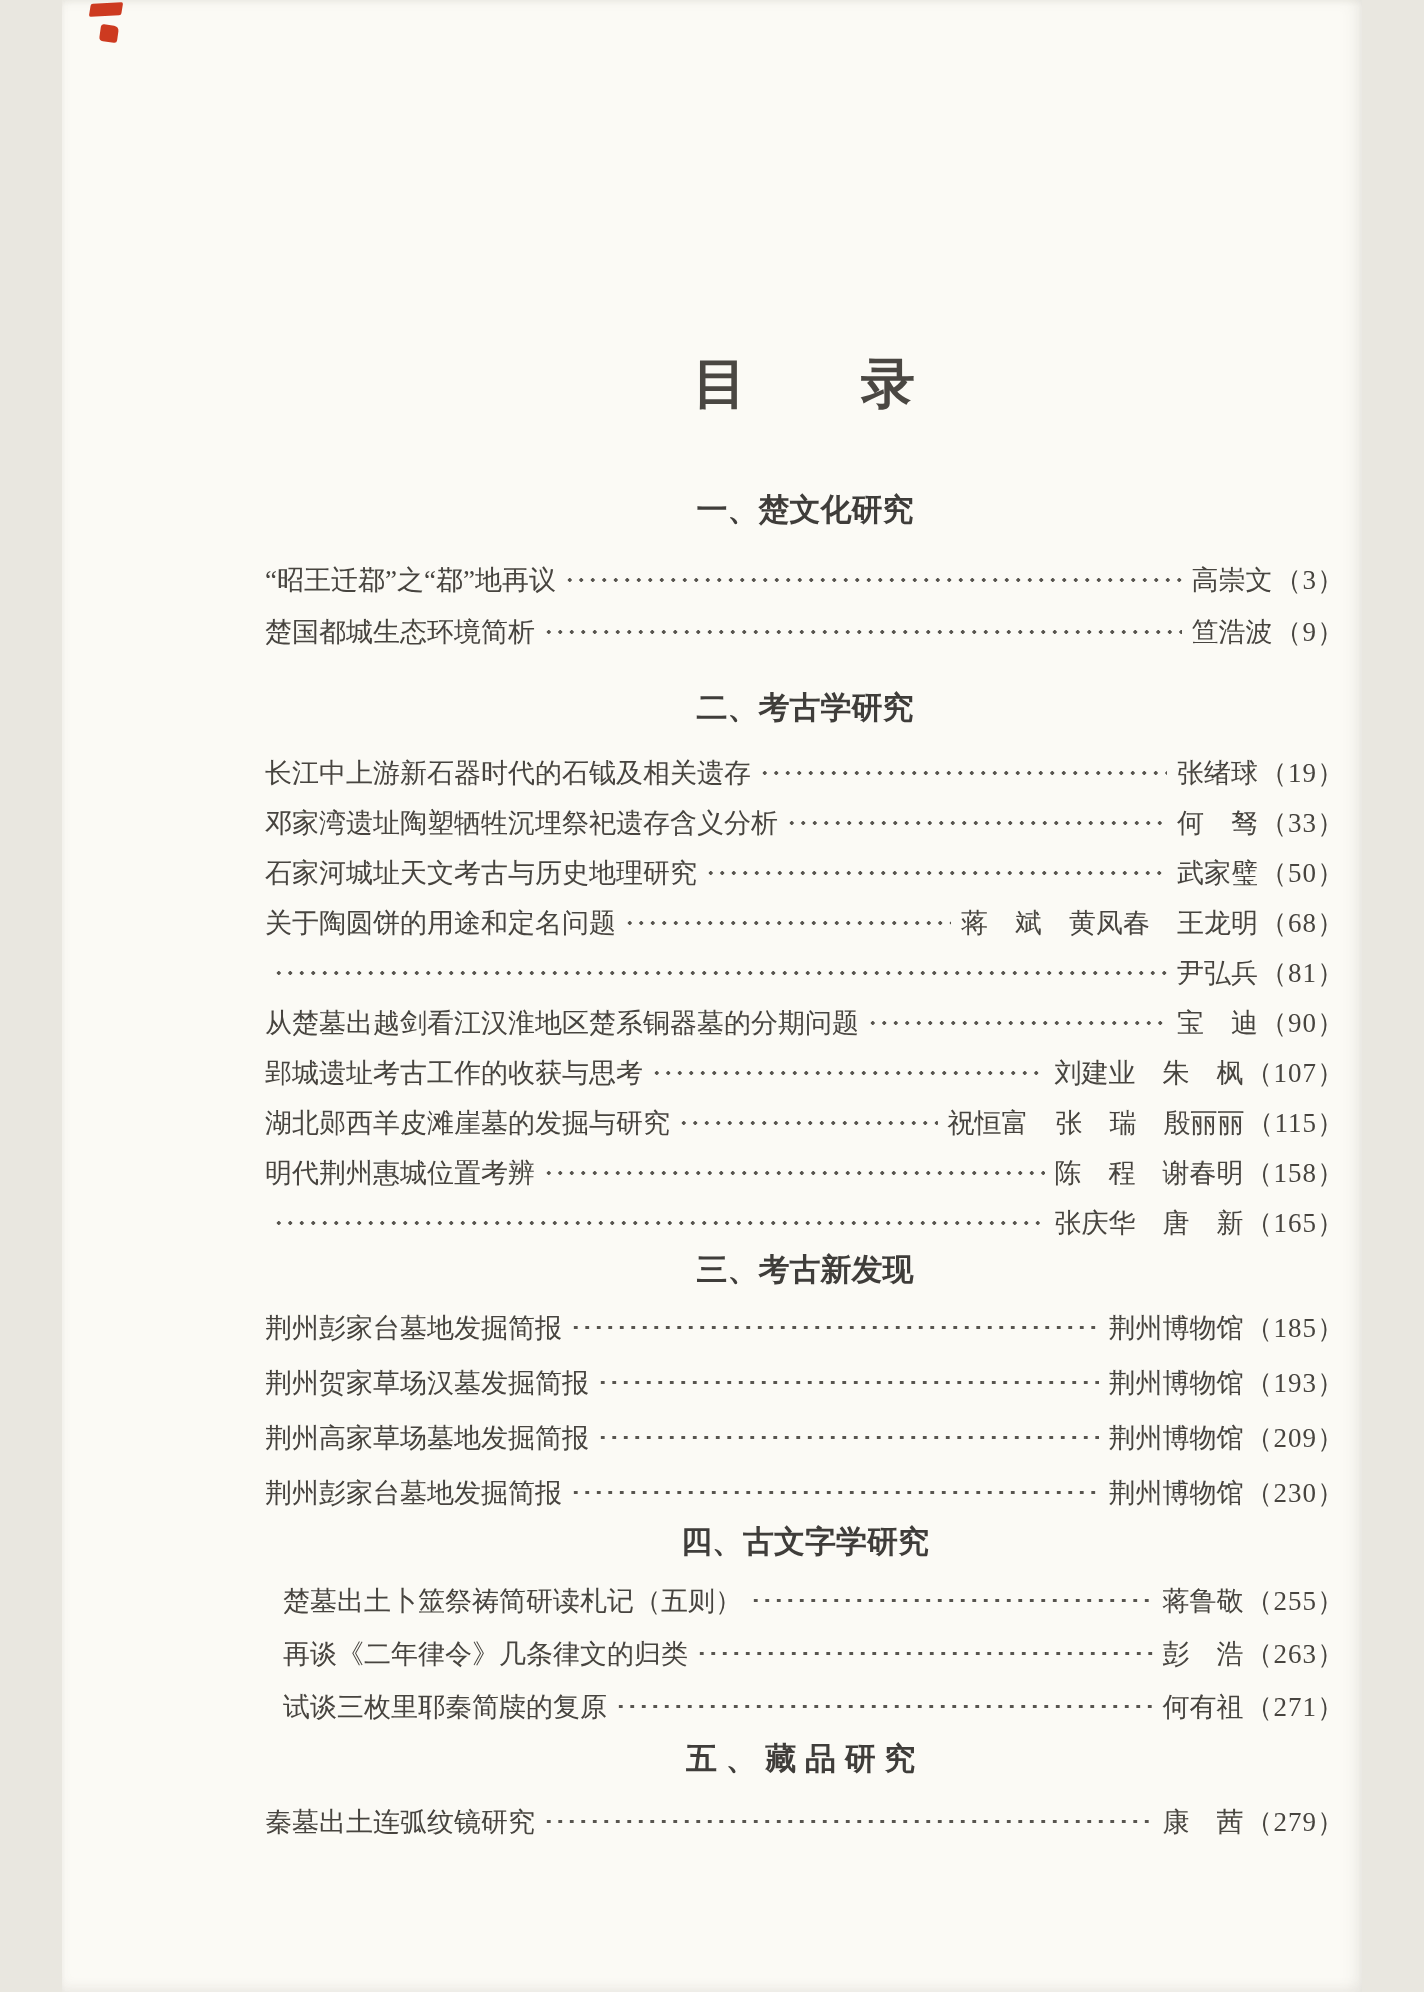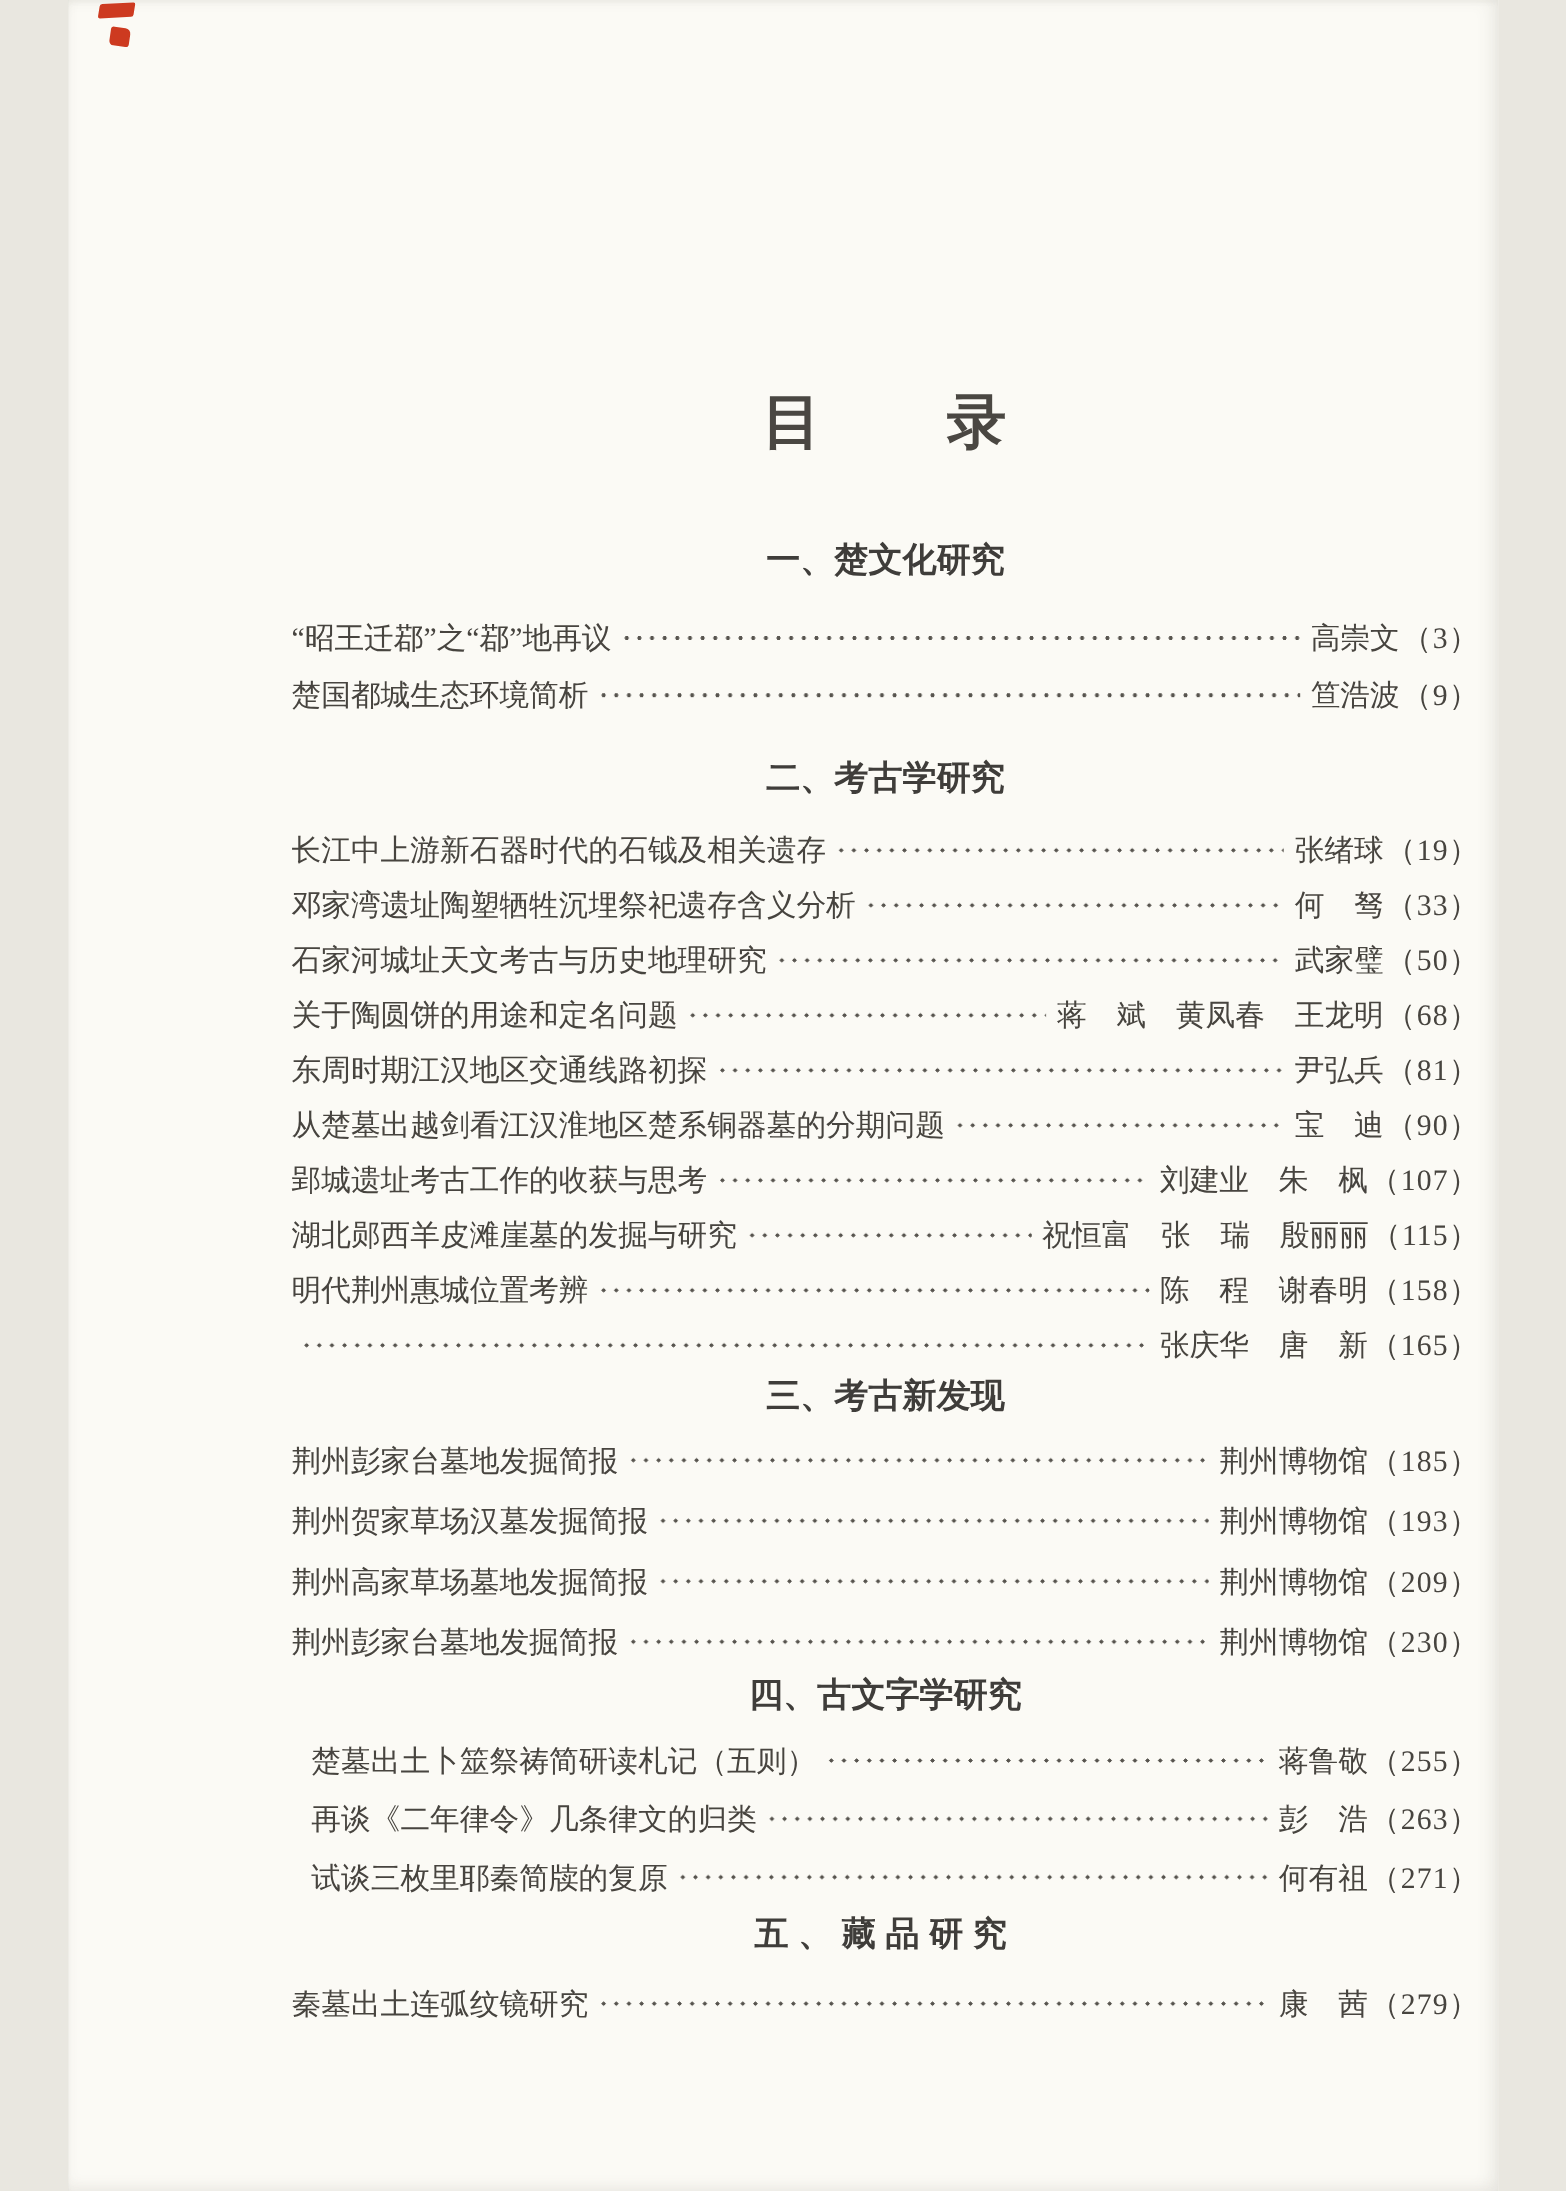--- a/index.html
+++ b/index.html
@@ -111,21 +111,20 @@
         <span class="eauthors">武家璧</span>
         <span class="epage">（50）</span>
       </div>
       <div class="entry">
         <span class="etitle">关于陶圆饼的用途和定名问题</span>
         <span class="dots"></span>
         <span class="eauthors">蒋　斌　黄凤春　王龙明</span>
         <span class="epage">（68）</span>
       </div>
       <div class="entry">
-        <span class="etitle">东周时期江汉地区交通线路初探</span>
         <span class="dots"></span>
         <span class="eauthors">尹弘兵</span>
         <span class="epage">（81）</span>
       </div>
       <div class="entry">
         <span class="etitle">从楚墓出越剑看江汉淮地区楚系铜器墓的分期问题</span>
         <span class="dots"></span>
         <span class="eauthors">宝　迪</span>
         <span class="epage">（90）</span>
       </div>

